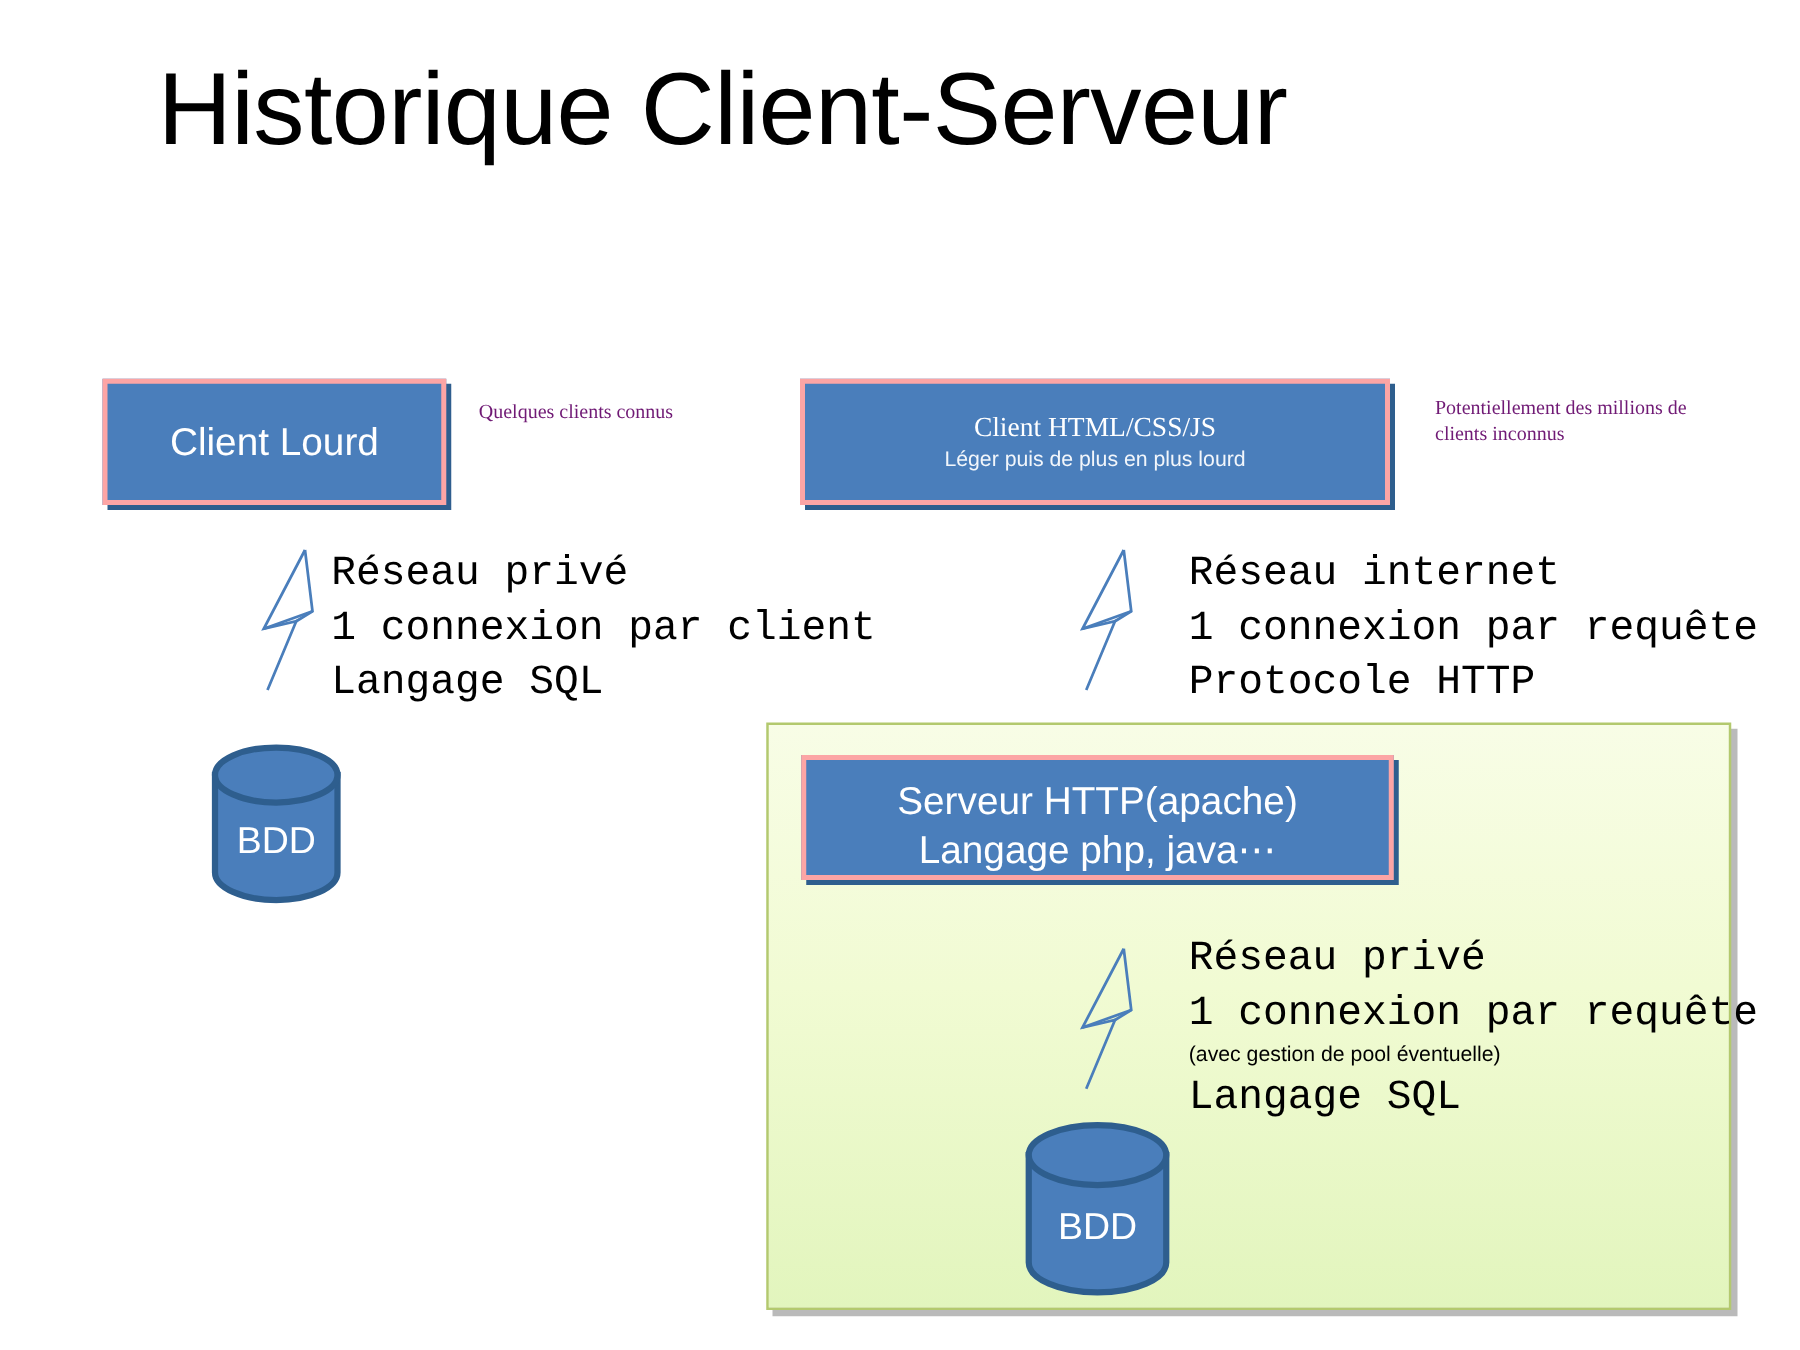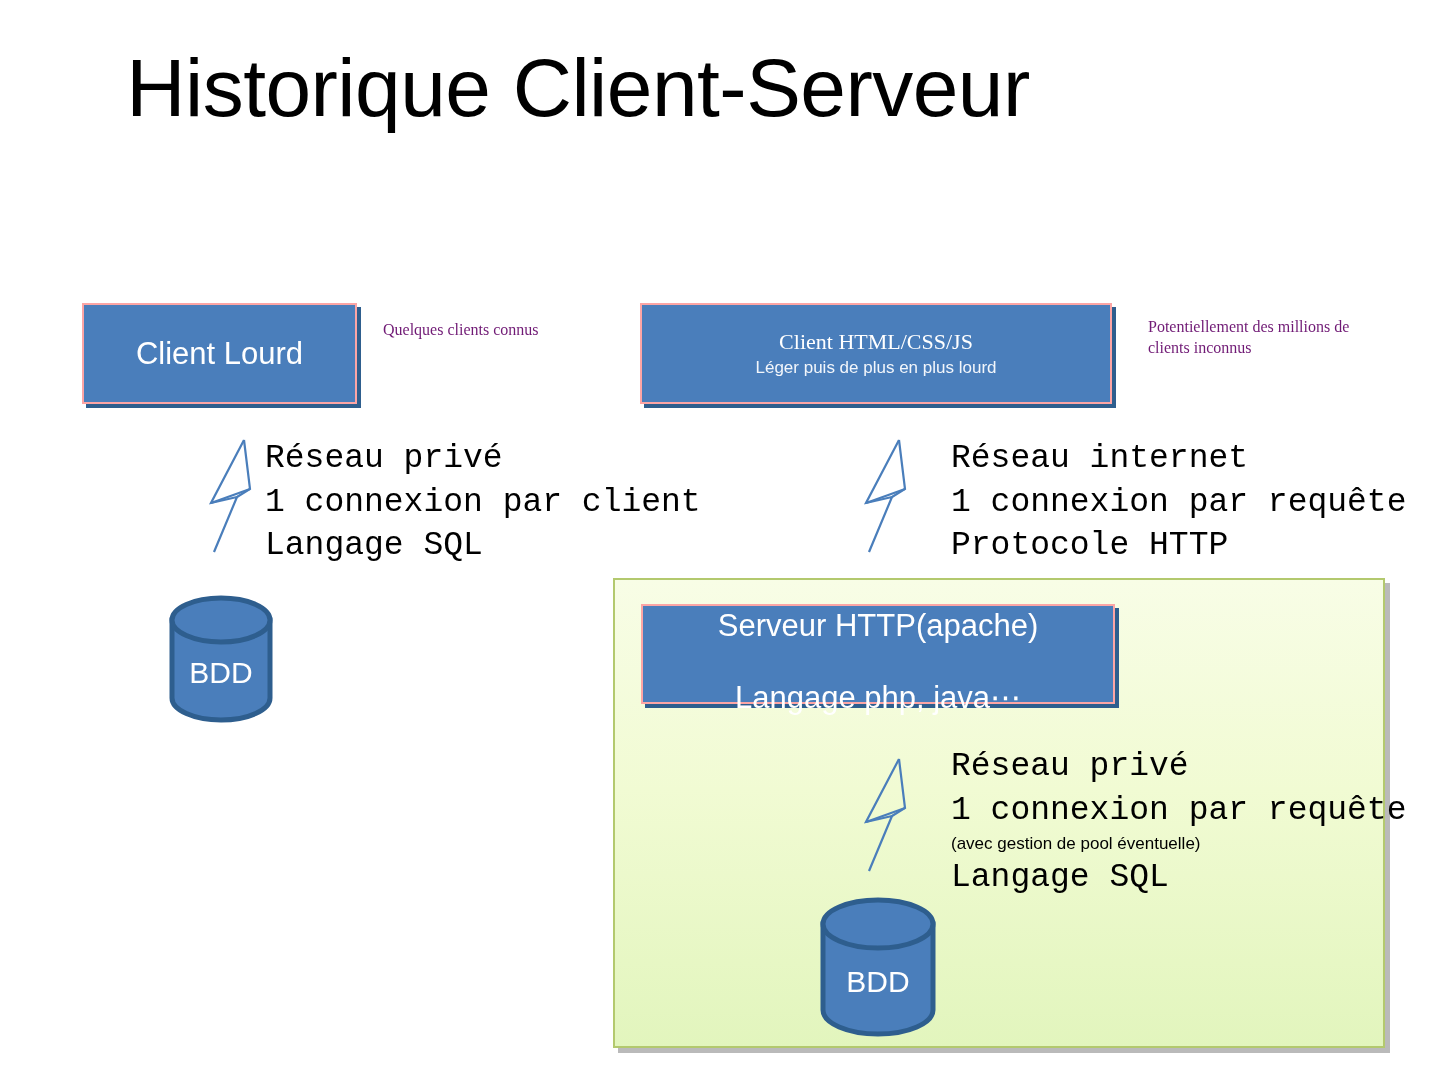--- a/index.html
+++ b/index.html
@@ -32,21 +32,21 @@
     color: #000000;
     letter-spacing: -0.5px;
     white-space: nowrap;
   }
 
   
   .blue-box {
     position: absolute;
     box-sizing: border-box;
     background: #4a7ebb;
-    border: 2px solid #fca5a5;
+    border: 4px solid #fca5a5;
     box-shadow: 4px 4px 0 0 #2e5e8e;
     display: flex;
     flex-direction: column;
     align-items: center;
     justify-content: center;
     color: #ffffff;
   }
   .blue-box .bb-title {
     font-size: 30px;
     line-height: 1.15;
@@ -77,22 +77,21 @@
     height: 101px;
   }
   #box-client-web .bb-title { font-size: 22px; font-family: Liberation Serif, serif; }
 
   #box-serveur {
     left: 641px;
     top: 604px;
     width: 474px;
     height: 100px;
     align-items: center;
-    justify-content: flex-start;
-    gap: 32px;
+    justify-content: flex-end;
   }
   #box-serveur .bb-line {
     font-size: 31px;
     line-height: 1.28;
     white-space: nowrap;
     color: #ffffff;
   }
 
   
   .note {

